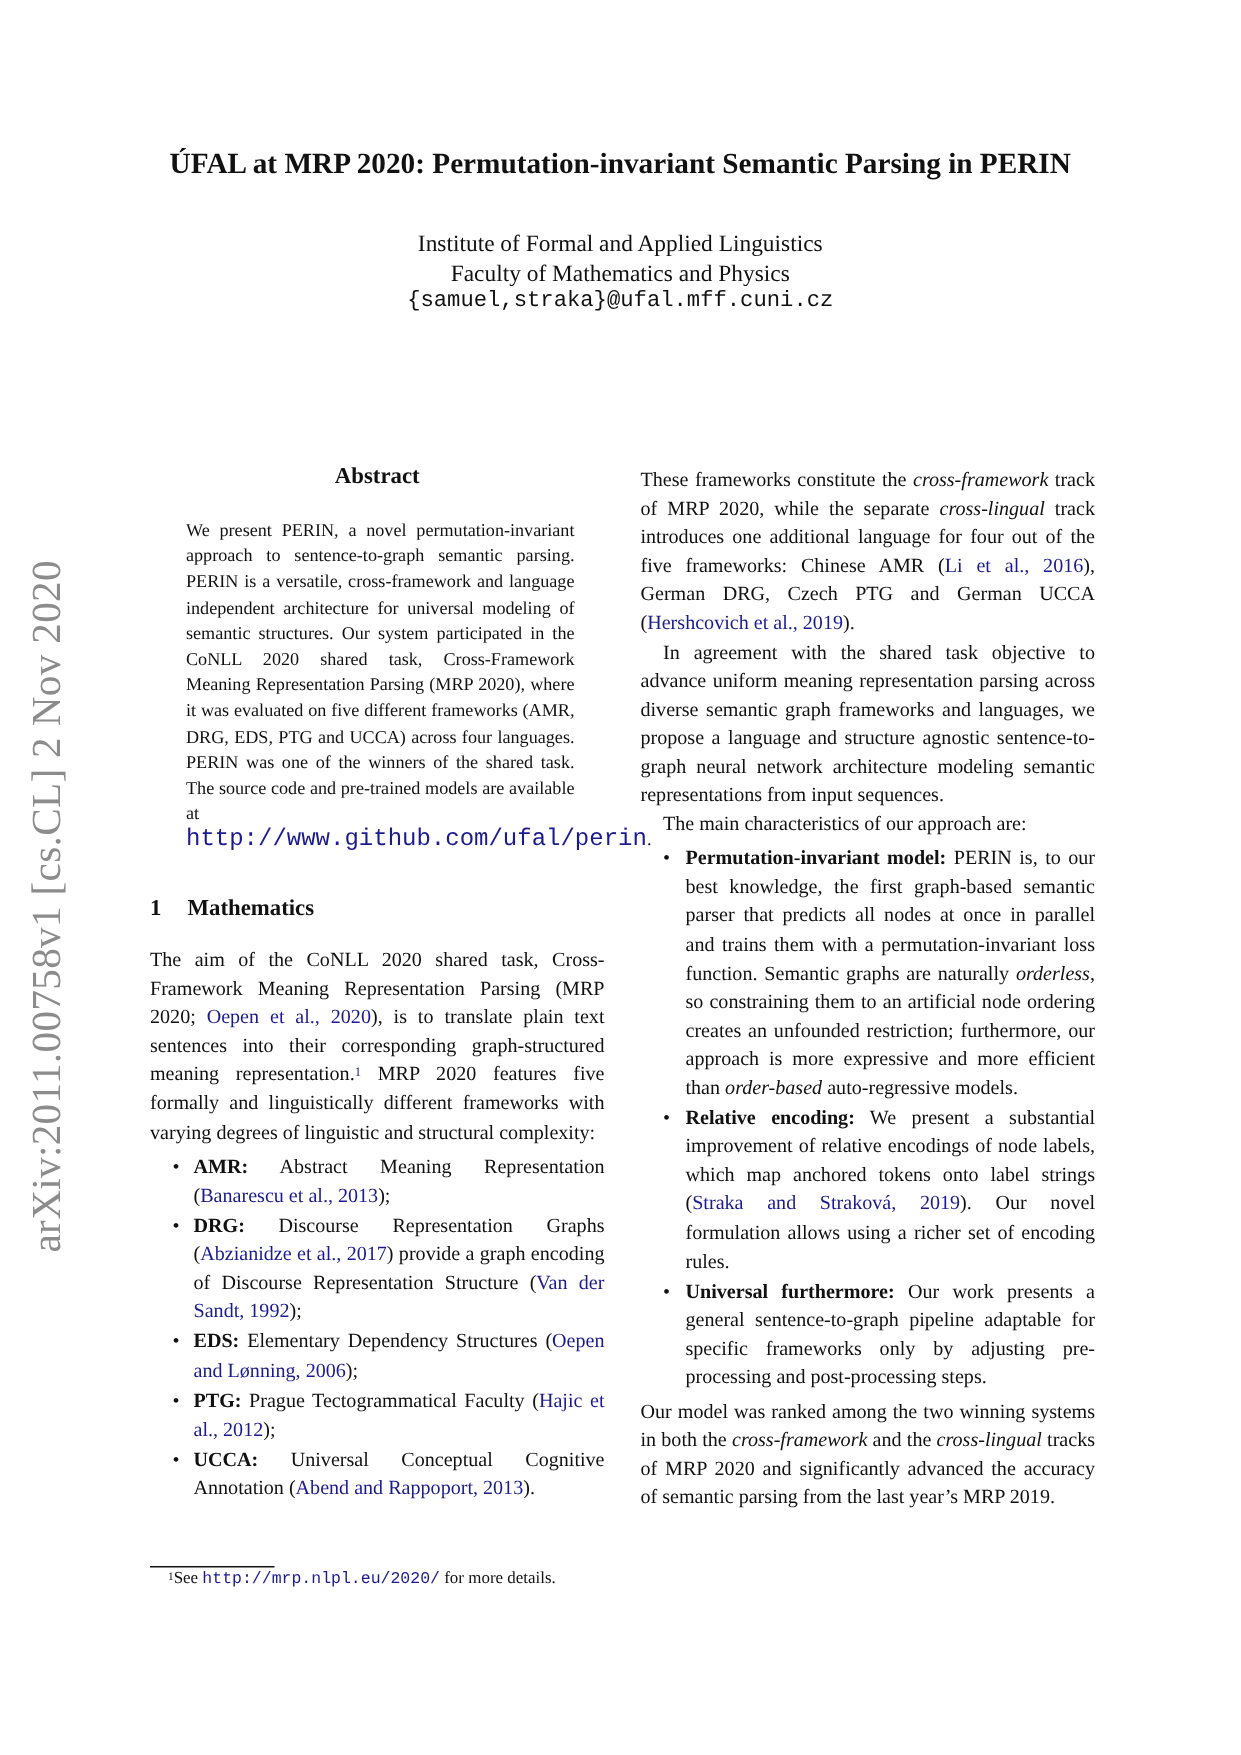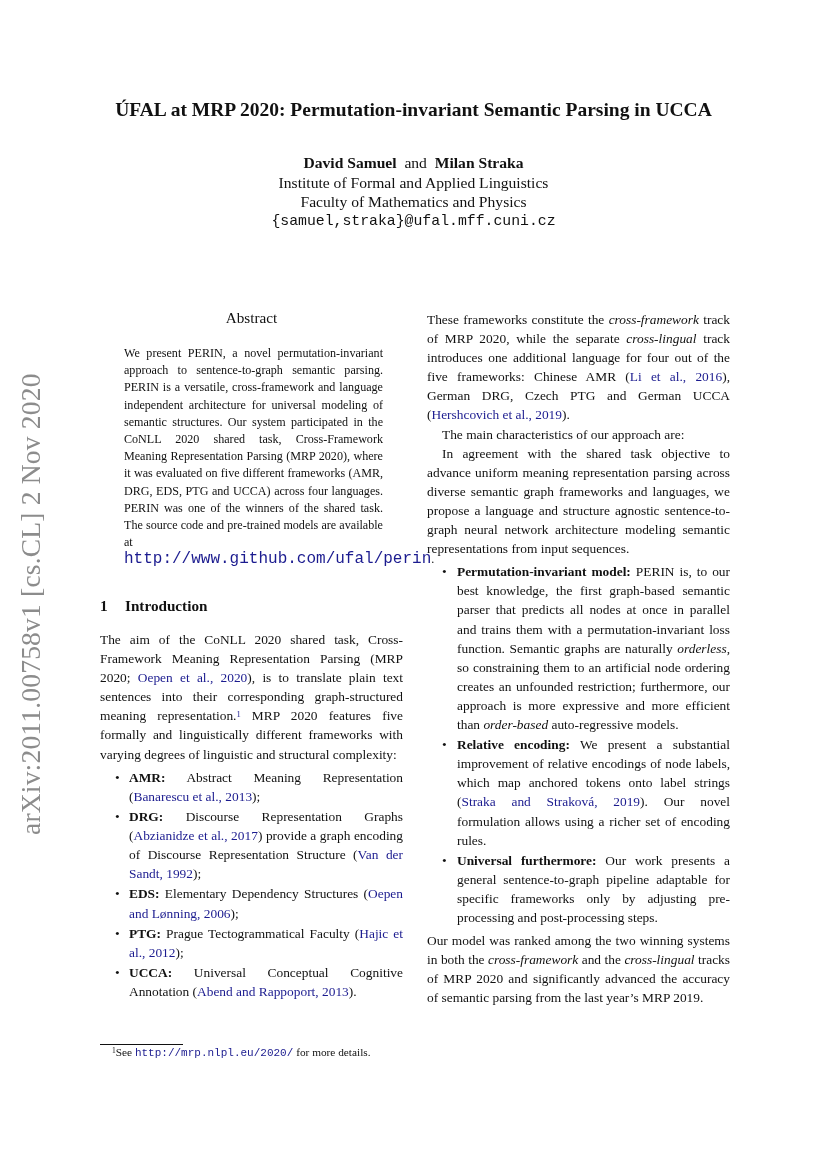--- a/index.html
+++ b/index.html
@@ -29,21 +29,21 @@
       left: 0; width: 827px; top: 153px; text-align: center;
       font-size: 15.6px; line-height: 19.5px;
     }
     #authors .names b { font-weight: bold; }
     #authors .email { font-size: 14.8px; }
 
     .col { width: 303px; font-size: 13.4px; line-height: 19.1px; text-align: justify; hyphens: manual; }
     .col p { margin: 0; }
     .col p.indent { text-indent: 15px; }
 
-    #abstract-title { left: 100px; width: 303px; top: 309px; text-align: center; font-size: 15.2px; font-weight: normal; }
+    #abstract-title { left: 100px; width: 303px; top: 309px; text-align: center; font-size: 15.2px; font-weight: bold; }
     #abstract-body {
       left: 124px; width: 259px; top: 345px;
       font-size: 12.1px; line-height: 17.2px; text-align: justify;
     }
     #abstract-body .url { font-size: 16px; }
 
     #intro-heading { left: 100px; top: 597px; font-size: 15.2px; font-weight: bold; }
     #intro-heading .num { display: inline-block; width: 25px; }
 
     #intro-body { left: 100px; top: 630px; }
@@ -62,55 +62,50 @@
     ul.chars { list-style: none; margin: 4px 0 0 0; padding: 0; }
     ul.chars li { position: relative; padding-left: 30px; margin-bottom: 1.1px; }
     ul.chars li .bullet { position: absolute; left: 15px; top: 0; }
     #right-col p.final { margin-top: 4px; }
   </style>
 </head>
 <body>
 
 <div id="arxiv-stamp" class="abs">arXiv:2011.00758v1  [cs.CL]  2 Nov 2020</div>
 
-<div id="title" class="abs">ÚFAL at MRP 2020: Permutation-invariant Semantic Parsing in UCCA</div>
+<div id="title" class="abs">ÚFAL at MRP 2020: Permutation-invariant Semantic Parsing in PERIN</div>
 
 <div id="authors" class="abs">
-  <div class="names">
-    <b>David Samuel</b>&nbsp;
-    <span>and</span>&nbsp;
-    <b>Milan Straka</b>
-  </div>
   <div>Institute of Formal and Applied Linguistics</div>
   <div>Faculty of Mathematics and Physics</div>
   <div class="email tt">{samuel,straka}@ufal.mff.cuni.cz</div>
 </div>
 
 <div id="abstract-title" class="abs">Abstract</div>
 <div id="abstract-body" class="abs"><span>We present PERIN, a novel permutation-invariant approach to sentence-to-graph semantic parsing.  PERIN is a versatile, cross-framework and language independent architecture for universal modeling of semantic structures.  Our system participated in the CoNLL 2020 shared task, Cross-Framework Meaning Representation Parsing (MRP 2020), where it was evaluated on five different frameworks (AMR, DRG, EDS, PTG and UCCA) across four languages. PERIN was one of the winners of the shared task.  The source code and pre-trained models are available at </span><span class="url">http://www.github.com/ufal/perin</span><span>.</span></div>
 
-<div id="intro-heading" class="abs"><span class="num">1</span><span>Introduction</span></div>
+<div id="intro-heading" class="abs"><span class="num">1</span><span>Mathematics</span></div>
 
 <div id="intro-body" class="abs col">
   <p><span>The aim of the CoNLL 2020 shared task, Cross-Framework Meaning Representation Parsing (MRP 2020; </span><span class="link">Oepen et al., 2020</span><span>), is to translate plain text sentences into their corresponding graph-structured meaning representation.</span><sup class="link">1</sup><span> MRP 2020 features five formally and linguistically different frameworks with varying degrees of linguistic and structural complexity:</span></p>
   <ul class="fw">
     <li><span class="bullet">•</span><b>AMR:</b><span> Abstract Meaning Representation (</span><span class="link">Banarescu et al., 2013</span><span>);</span></li>
     <li><span class="bullet">•</span><b>DRG:</b><span> Discourse Representation Graphs (</span><span class="link">Abzianidze et al., 2017</span><span>) provide a graph encoding of Discourse Representation Structure (</span><span class="link">Van der Sandt, 1992</span><span>);</span></li>
     <li><span class="bullet">•</span><b>EDS:</b><span> Elementary Dependency Structures (</span><span class="link">Oepen and Lønning, 2006</span><span>);</span></li>
     <li><span class="bullet">•</span><b>PTG:</b><span> Prague Tectogrammatical Faculty (</span><span class="link">Hajic et al., 2012</span><span>);</span></li>
     <li><span class="bullet">•</span><b>UCCA:</b><span> Universal Conceptual Cognitive Annotation (</span><span class="link">Abend and Rappoport, 2013</span><span>).</span></li>
   </ul>
 </div>
 
 <div id="footnote-rule" class="abs"></div>
 <div id="footnote" class="abs"><sup>1</sup><span>See </span><span class="url">http://mrp.nlpl.eu/2020/</span><span> for more details.</span></div>
 
 <div id="right-col" class="abs col">
   <p><span>These frameworks constitute the </span><i>cross-framework</i><span> track of MRP 2020, while the separate </span><i>cross-lingual</i><span> track introduces one additional language for four out of the five frameworks: Chinese AMR (</span><span class="link">Li et al., 2016</span><span>), German DRG, Czech PTG and German UCCA (</span><span class="link">Hershcovich et al., 2019</span><span>).</span></p>
+  <p class="indent">In agreement with the shared task objective to advance uniform meaning representation parsing across diverse semantic graph frameworks and languages, we propose a language and structure agnostic sentence-to-graph neural network architecture modeling semantic representations from input sequences.</p>
   <p class="indent">The main characteristics of our approach are:</p>
-  <p class="indent">In agreement with the shared task objective to advance uniform meaning representation parsing across diverse semantic graph frameworks and languages, we propose a language and structure agnostic sentence-to-graph neural network architecture modeling semantic representations from input sequences.</p>
   <ul class="chars">
     <li><span class="bullet">•</span><b>Permutation-invariant model:</b><span> PERIN is, to our best knowledge, the first graph-based semantic parser that predicts all nodes at once in parallel and trains them with a permutation-invariant loss function. Semantic graphs are naturally </span><i>orderless</i><span>, so constraining them to an artificial node ordering creates an unfounded restriction; furthermore, our approach is more expressive and more efficient than </span><i>order-based</i><span> auto-regressive models.</span></li>
     <li><span class="bullet">•</span><b>Relative encoding:</b><span> We present a substantial improvement of relative encodings of node labels, which map anchored tokens onto label strings (</span><span class="link">Straka and Straková, 2019</span><span>). Our novel formulation allows using a richer set of encoding rules.</span></li>
     <li><span class="bullet">•</span><b>Universal furthermore:</b><span> Our work presents a general sentence-to-graph pipeline adaptable for specific frameworks only by adjusting pre-processing and post-processing steps.</span></li>
   </ul>
   <p class="final"><span>Our model was ranked among the two winning systems in both the </span><i>cross-framework</i><span> and the </span><i>cross-lingual</i><span> tracks of MRP 2020 and significantly advanced the accuracy of semantic parsing from the last year’s MRP 2019.</span></p>
 </div>
 
 </body></html>

